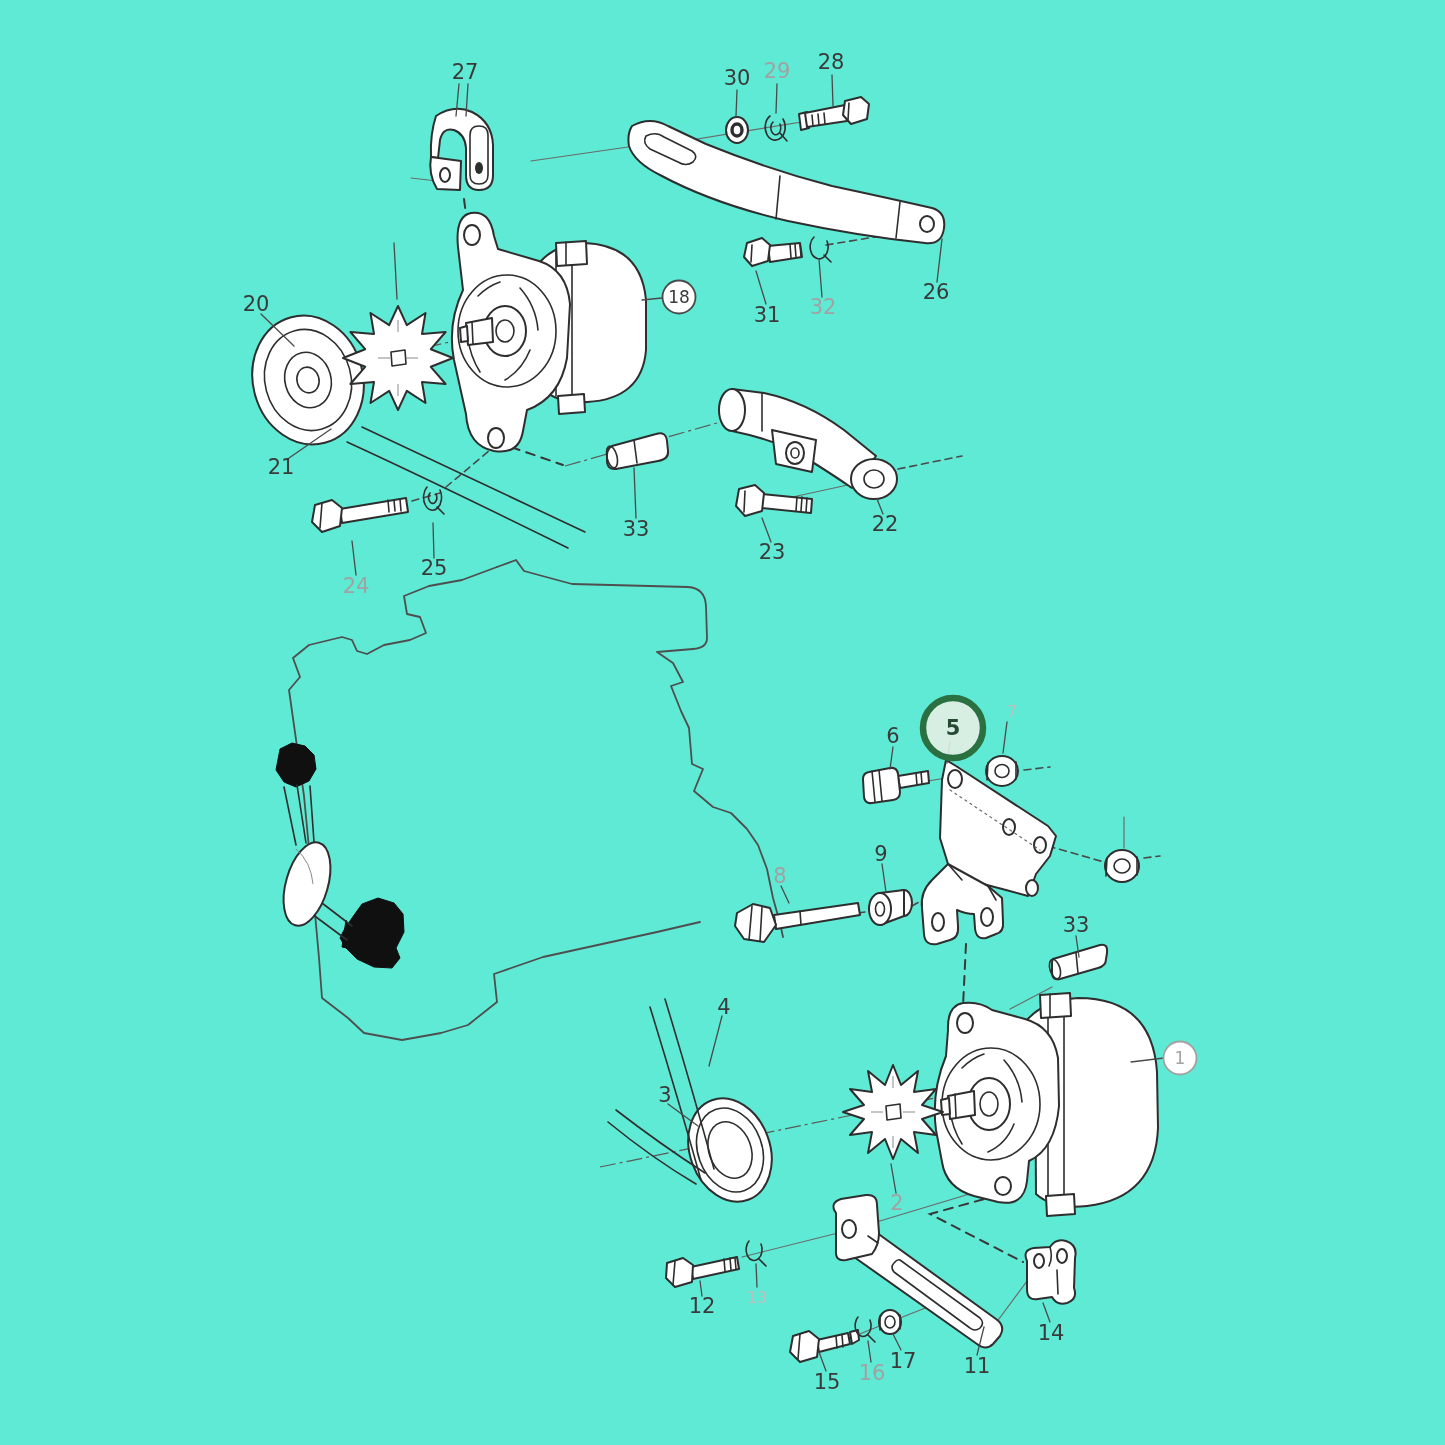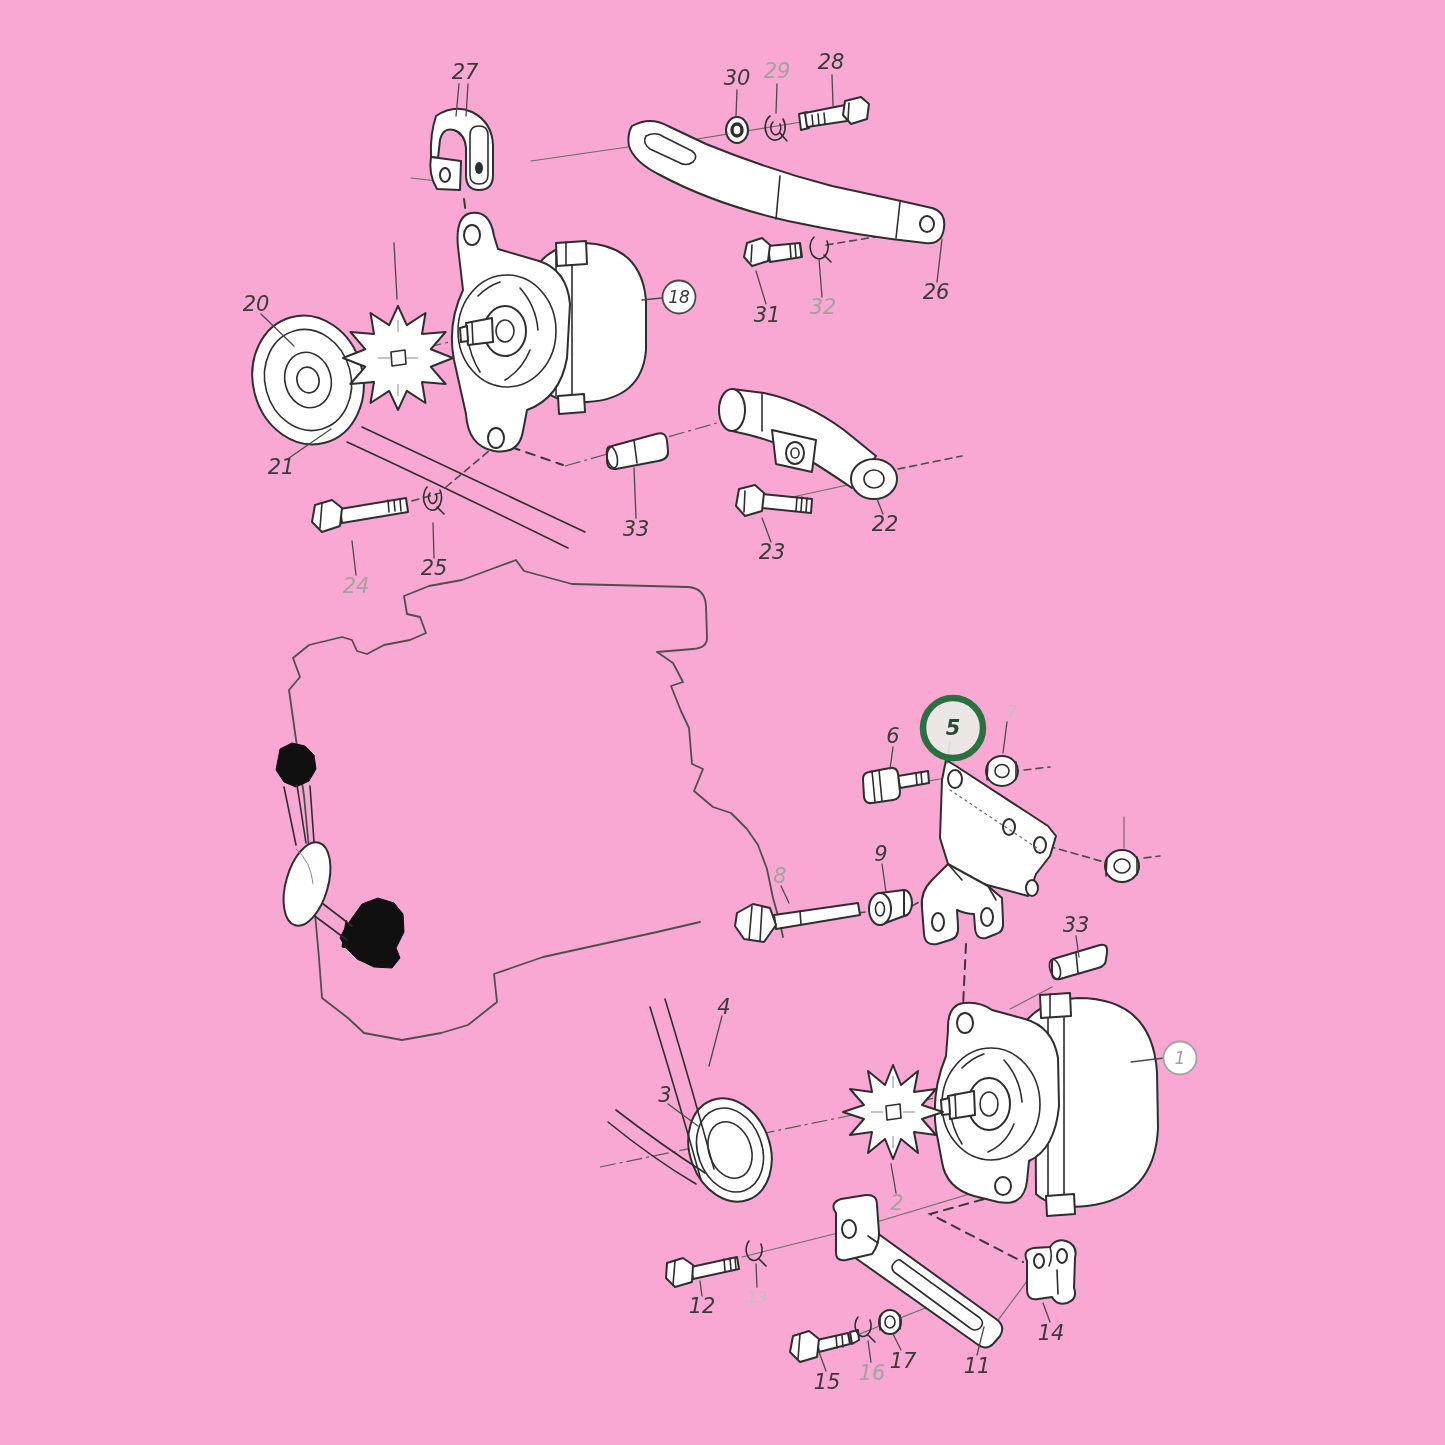--- a/index.html
+++ b/index.html
@@ -1,17 +1,17 @@
 <!DOCTYPE html>
 <html><head>
 <meta charset="utf-8">
 <style>
   html,body{margin:0;padding:0;background:#ffffff;}
-  .canvas{position:relative;width:1445px;height:1445px;background:#f9a8d4;overflow:hidden;
-          font-family:"DejaVu Sans", sans-serif;font-style:italic;}
+  .canvas{position:relative;width:1445px;height:1445px;background:#5eead4;overflow:hidden;
+          font-family:"DejaVu Sans", sans-serif;}
   svg{display:block;}
   
   .part   {fill:#ffffff;stroke:#2e2e2e;stroke-width:2;stroke-linejoin:round;stroke-linecap:round;}
   .partln {fill:none;stroke:#2e2e2e;stroke-width:1.6;stroke-linejoin:round;stroke-linecap:round;}
   .thinln {fill:none;stroke:#6a6a6a;stroke-width:1.2;stroke-linecap:round;}
   .leader {fill:none;stroke:#4a4a4a;stroke-width:1.3;stroke-linecap:round;}
   .axis   {fill:none;stroke:#5a5a5a;stroke-width:1.2;stroke-dasharray:16 4 3 4;}
   .dashln {fill:none;stroke:#383838;stroke-width:2;stroke-dasharray:9 7;stroke-linecap:round;}
   .dashsm {fill:none;stroke:#4a4a4a;stroke-width:1.6;stroke-dasharray:7 5;stroke-linecap:round;}
   .outline{fill:none;stroke:#4e4e4e;stroke-width:1.8;stroke-linejoin:round;stroke-linecap:round;}

